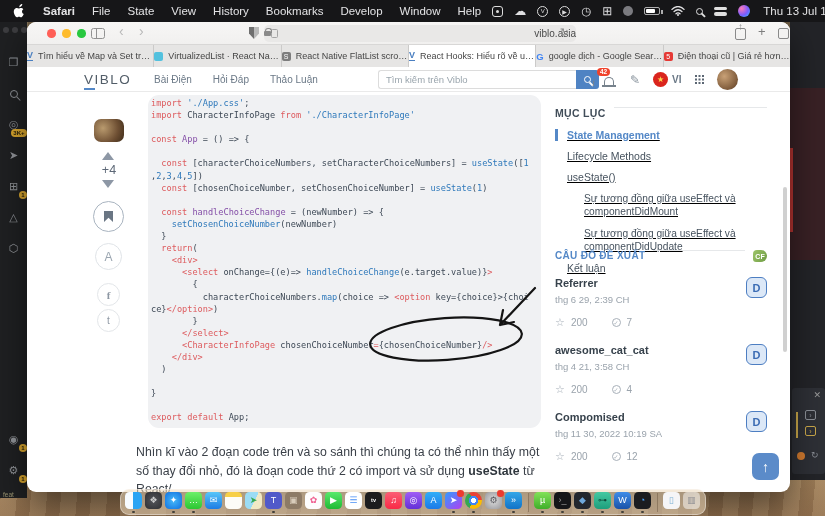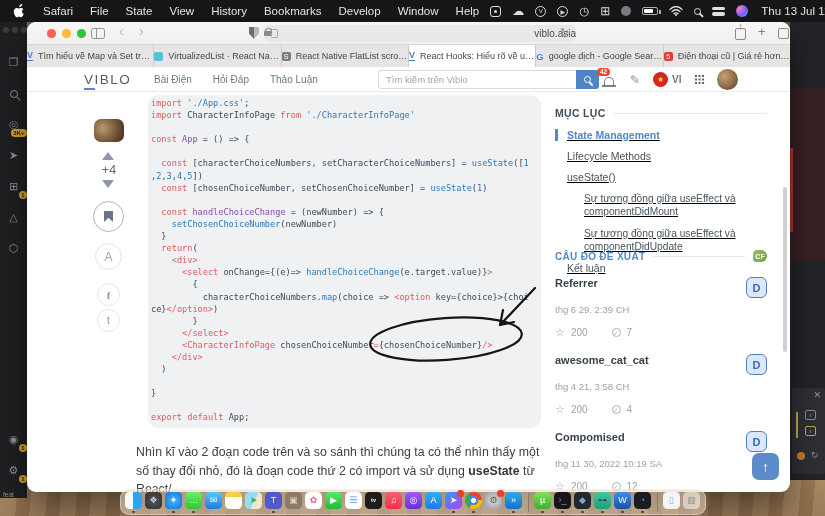--- a/index.html
+++ b/index.html
@@ -15,21 +15,21 @@
     pointer-events:none;
   }
 
   
   .menubar { position:absolute; top:0; left:0; right:0; height:22px; background:#161618;
     display:flex; align-items:center; justify-content:space-between; z-index:40; color:#e3e3e5; font-size:11.5px; }
   .mb-left { display:flex; align-items:center; padding-left:13px; }
   .mb-left .apple { margin-right:4px; display:flex; }
   .mb-items { display:flex; }
   .mb-items span { margin-left:17px; }
-  .mb-items span:first-child { font-weight:400; margin-left:14px; }
+  .mb-items span:first-child { font-weight:700; margin-left:14px; }
   .mb-right { display:flex; align-items:center; padding-right:10px; }
   .mb-clock { margin-left:13px; font-size:11.5px; white-space:nowrap; }
   .st { margin-left:11px; display:flex; align-items:center; color:#dfdfe1; font-size:11px; }
   .st-keychain i { display:block; width:11px; height:11px; border:1.4px solid #dcdcdc; border-radius:3px; position:relative; }
   .st-keychain i::after { content:""; position:absolute; left:3px; top:3px; width:3px; height:3px; border-radius:50%; background:#dcdcdc; }
   .st-cloud { font-size:12px; }
   .st-circle-v i, .st-play i { width:11px; height:11px; border:1.2px solid #dcdcdc; border-radius:50%;
     display:flex; align-items:center; justify-content:center; font-style:normal; font-size:6px; color:#dcdcdc; }
   .st-time { font-size:11.5px; }
   .st-grid { font-size:12px; }
@@ -166,37 +166,37 @@
     font-family:"Liberation Serif",serif; font-weight:700; font-size:11px; }
   .r-t { left:6px; top:190px; width:23px; height:23px; border:1px solid #e3e6e9; color:#8d97a3; font-size:10px; }
 
   .annot { position:absolute; left:330px; top:255px; pointer-events:none; }
 
   .para { position:absolute; left:109px; top:421px; width:407px; font-size:12.3px; line-height:18.5px; color:#3b4149; }
   .para b { color:#2f363d; }
 
   
   .toc { position:absolute; left:528px; top:85px; width:212px; }
-  .sec-title { display:flex; align-items:center; gap:8px; }
+  .sec-title { display:flex; align-items:flex-start; gap:8px; }
   .sec-title h3 { font-size:10.5px; color:#414d59; letter-spacing:.3px; }
   .sec-line { flex:1; height:1px; background:#e6e8ea; }
   .toc-items { margin-top:10px;text-decoration:underline; }
   .toc-it { position:relative; padding-left:12px; font-size:10.5px; color:#46525e; margin:9px 0; cursor:default; }
   .toc-it.active { color:#5488c7; font-weight:700; }
   .toc-it.active::before { content:""; position:absolute; left:0; top:0; bottom:0; width:3px; background:#5488c7; }
   .toc-it.lvl1 { margin-left:17px; font-size:10.2px; width:178px; line-height:13px; }
 
   .pz { position:absolute; left:528px; top:228px; width:212px; }
   .pz .sec-title h3 { color:#5488c7; font-size:10px; }
   .ctf { width:14px; height:12px; border-radius:4px 6px 6px 3px; background:linear-gradient(120deg,#9cc468,#6f9c44);
     color:#fff; font-size:7px; font-weight:700; display:flex; align-items:center; justify-content:center; }
   .pz-it { margin-top:15px; }
   .pz-head { display:flex; justify-content:space-between; align-items:flex-start; }
   .pz-name { font-size:11px; font-weight:700; color:#37424c; }
-  .pz-date { font-size:9.5px; color:#9aa3ac; margin-top:15px; }
+  .pz-date { font-size:9.5px; color:#9aa3ac; margin-top:5px; }
   .dbadge { width:21px; height:21px; border:1.5px solid #4d7ec2; background:#dce8f7; color:#3c6cb4; font-weight:700;
     font-size:11px; border-radius:6px; display:flex; align-items:center; justify-content:center; }
   .pz-stats { display:flex; align-items:center; gap:6px; margin-top:11px; color:#9aa3ac; font-size:10px; }
   .pz-stats .gap { width:12px; }
   .star { font-size:11px; color:#a8b0b9; }
   .chk { width:9px; height:9px; border:1px solid #a8b0b9; border-radius:50%; display:inline-flex; align-items:center;
     justify-content:center; font-size:6px; color:#a8b0b9; }
 
   .win-scrollbar { position:absolute; right:3px; top:165px; width:4px; height:165px; background:#c8c8c8; border-radius:2px; opacity:.85; }
   .scrolltop { position:absolute; left:725px; top:431px; width:27px; height:27px; background:#5b8bc9; border-radius:7px;

